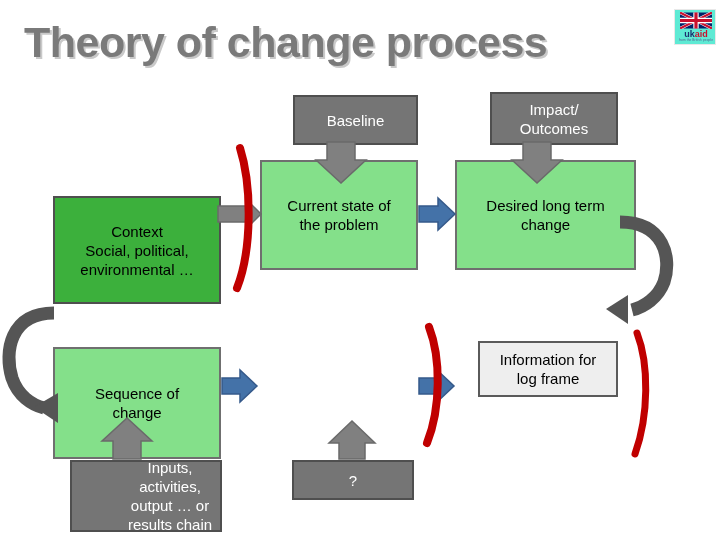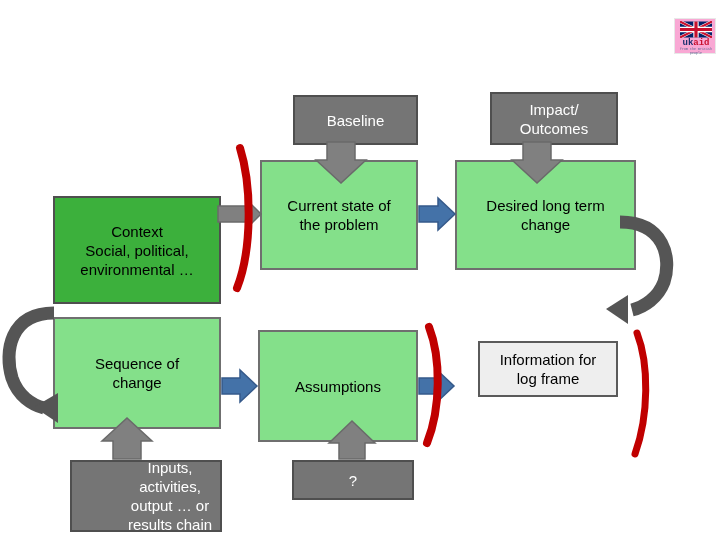--- a/index.html
+++ b/index.html
@@ -29,27 +29,26 @@
     color: #7a7a7a;
     letter-spacing: -0.5px;
     text-shadow: 2px 2px 0 #c9c9c9;
     white-space: nowrap;
   }
 
   
   #ukaid {
     position: absolute;
     left: 674px;
-    top: 18px;
+    top: 9px;
     width: 42px;
     height: 36px;
-    background: #f9a8d4;
+    background: #5eead4;
     border: 1px solid #e8e8e8;
     box-sizing: border-box;
-    font-family: Liberation Mono, monospace;
   }
   #ukaid .flagwrap {
     position: absolute;
     left: 5px;
     top: 2px;
     width: 32px;
     height: 17px;
     overflow: hidden;
   }
   #ukaid .uklabel {
@@ -118,20 +117,21 @@
     left: 0; top: 0;
     width: 720px; height: 540px;
     pointer-events: none;
   }
 </style>
 </head>
 <body>
 
 <div id="slide">
 
+  <div id="title">Theory of change process</div>
 
   <div id="ukaid">
     <div class="flagwrap">
       <svg width="32" height="17" viewBox="0 0 60 30">
         <rect width="60" height="30" fill="#012169"></rect>
         <path d="M0,0 L60,30 M60,0 L0,30" stroke="#ffffff" stroke-width="6"></path>
         <path d="M0,0 L60,30 M60,0 L0,30" stroke="#C8102E" stroke-width="4"></path>
         <path d="M30,0 V30 M0,15 H60" stroke="#ffffff" stroke-width="10"></path>
         <path d="M30,0 V30 M0,15 H60" stroke="#C8102E" stroke-width="6"></path>
       </svg>
@@ -153,27 +153,24 @@
   </div>
 
   <div class="box greenLight" style="left:260px; top:160px; width:158px; height:110px;">
     <div class="inner">Current state of<br>the problem</div>
   </div>
 
   <div class="box greenLight" style="left:455px; top:160px; width:181px; height:110px;">
     <div class="inner">Desired long term<br>change</div>
   </div>
 
-  <div class="box greenLight" style="left:53px; top:317px; width:168px; height:112px;">
+  <div class="box greenLight" style="left:53px; top:347px; width:168px; height:112px;">
     <div class="inner">Sequence of<br>change</div>
   </div>
 
-  <div class="box greenLight" style="left:258px; top:330px; width:160px; height:112px;">
-    <div class="inner">Assumptions</div>
-  </div>
 
   <div class="box white" style="left:478px; top:341px; width:140px; height:56px;">
     <div class="inner">Information for<br>log frame</div>
   </div>
 
   <div class="box gray" style="left:70px; top:460px; width:152px; height:72px;padding-left:48px;">
     <div class="inner">Inputs, activities,<br>output … or<br>results chain</div>
   </div>
 
   <div class="box gray" style="left:292px; top:460px; width:122px; height:40px;">

